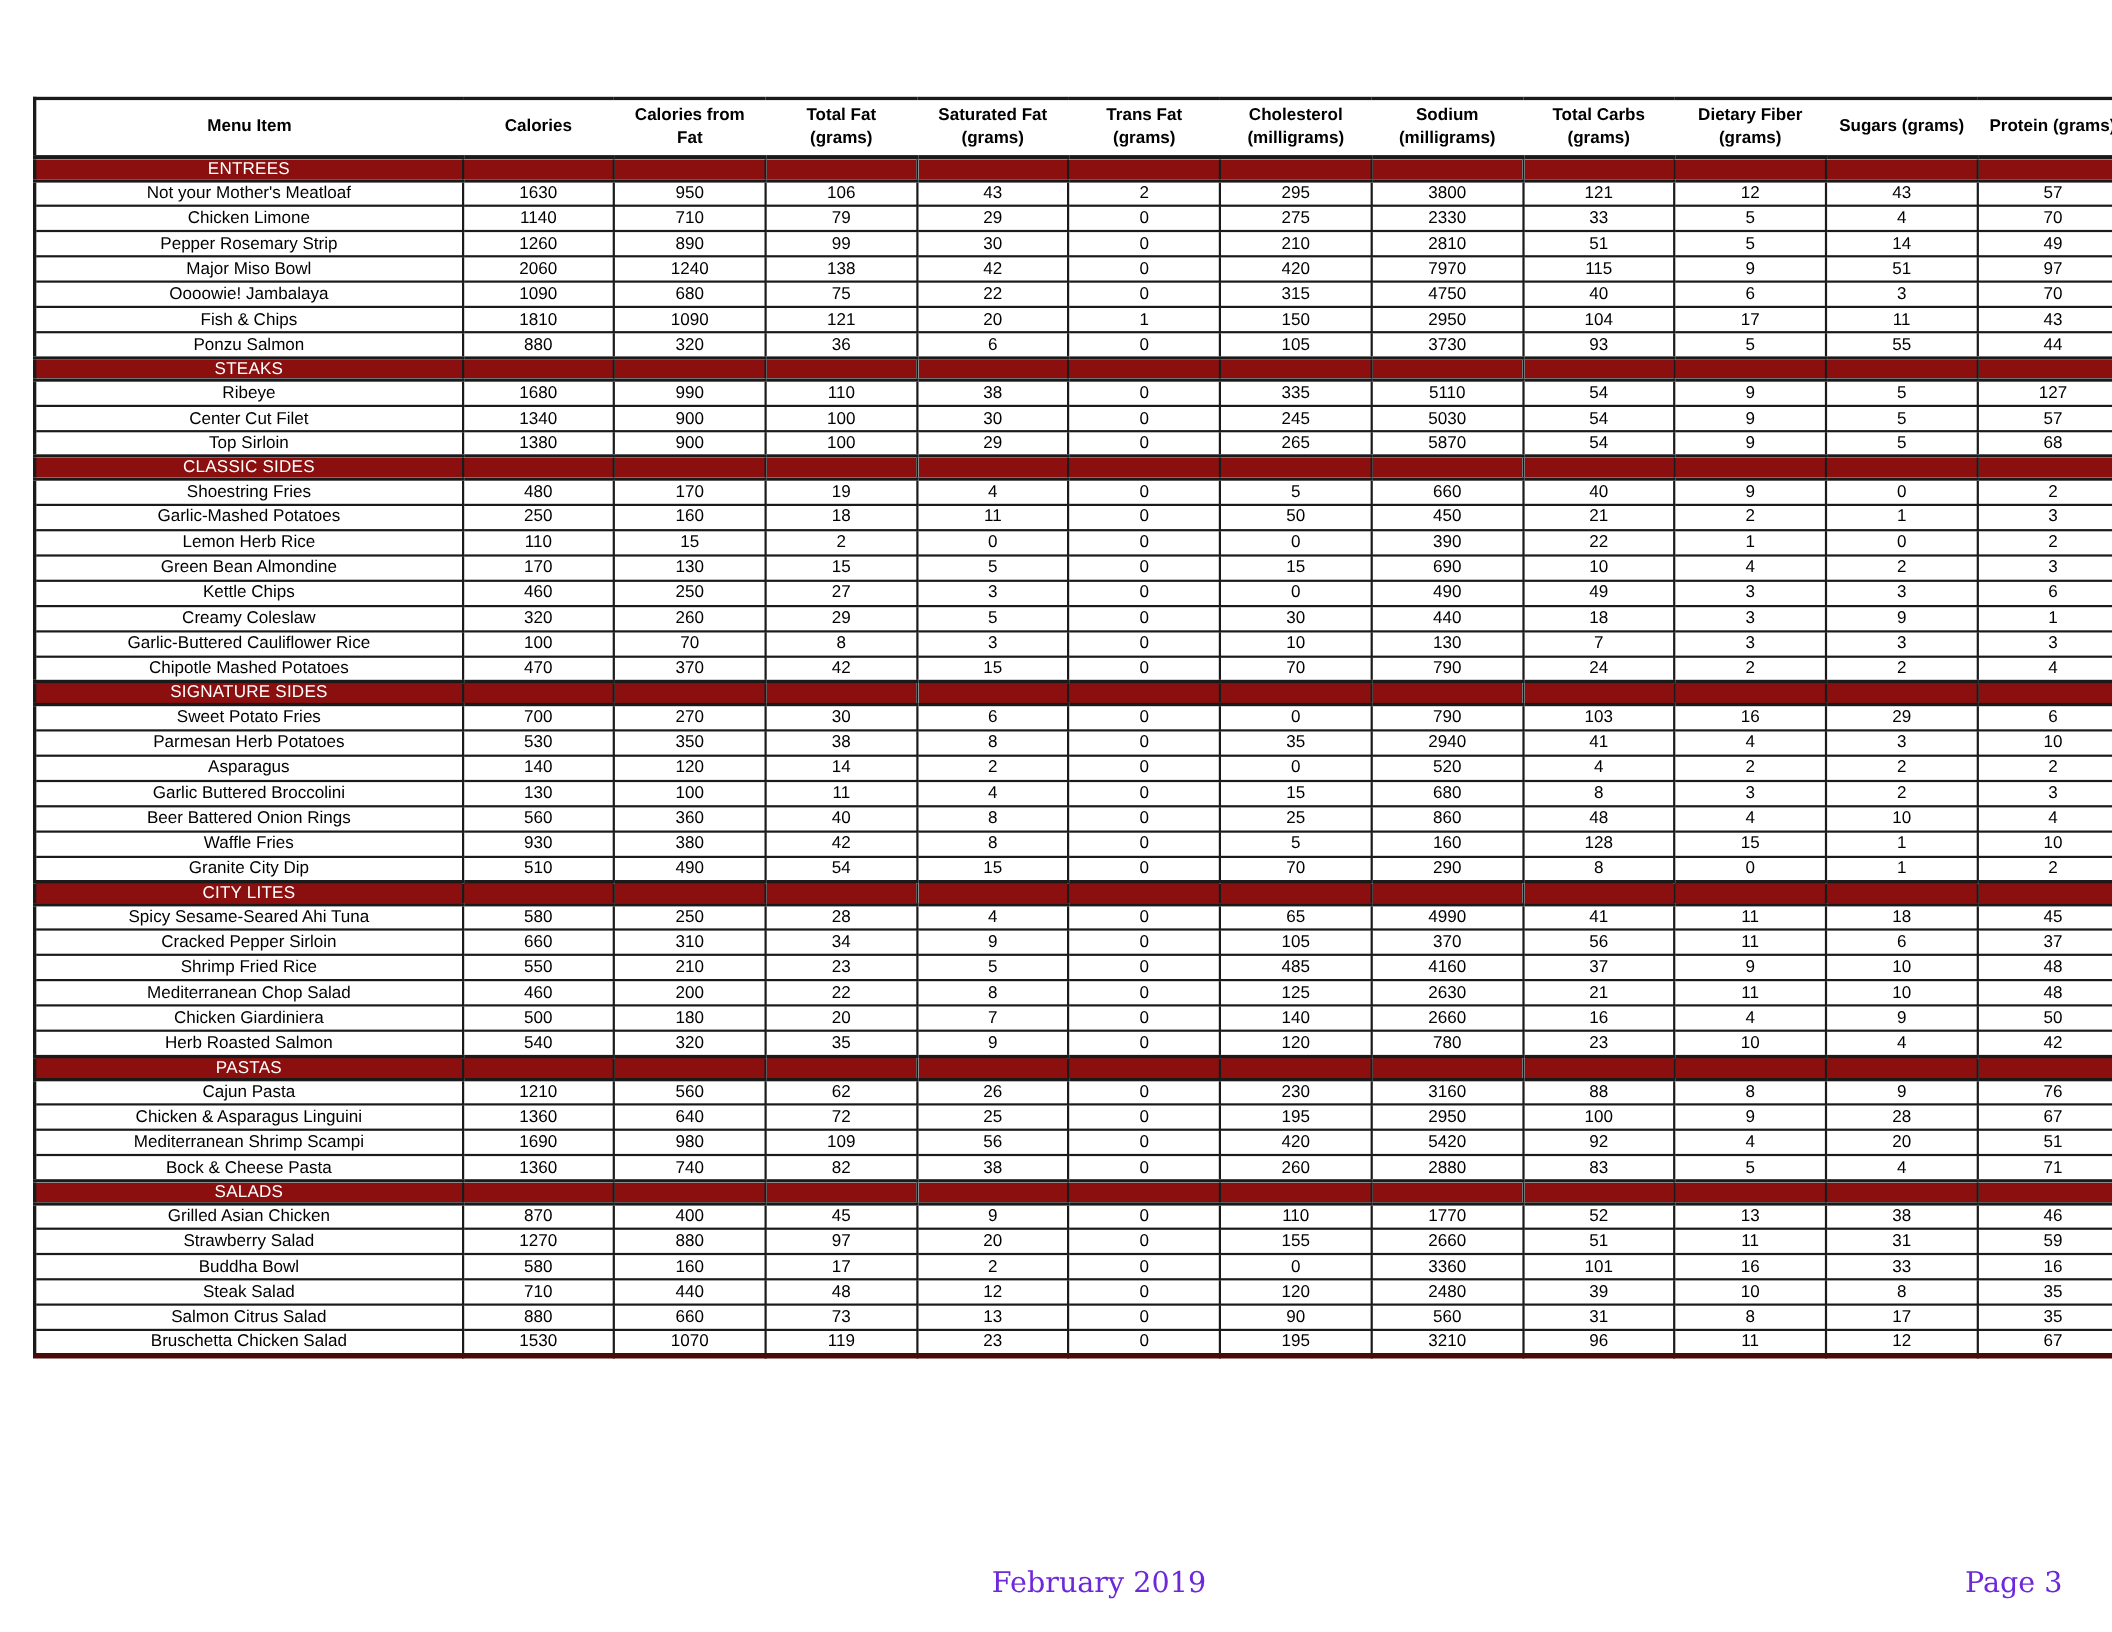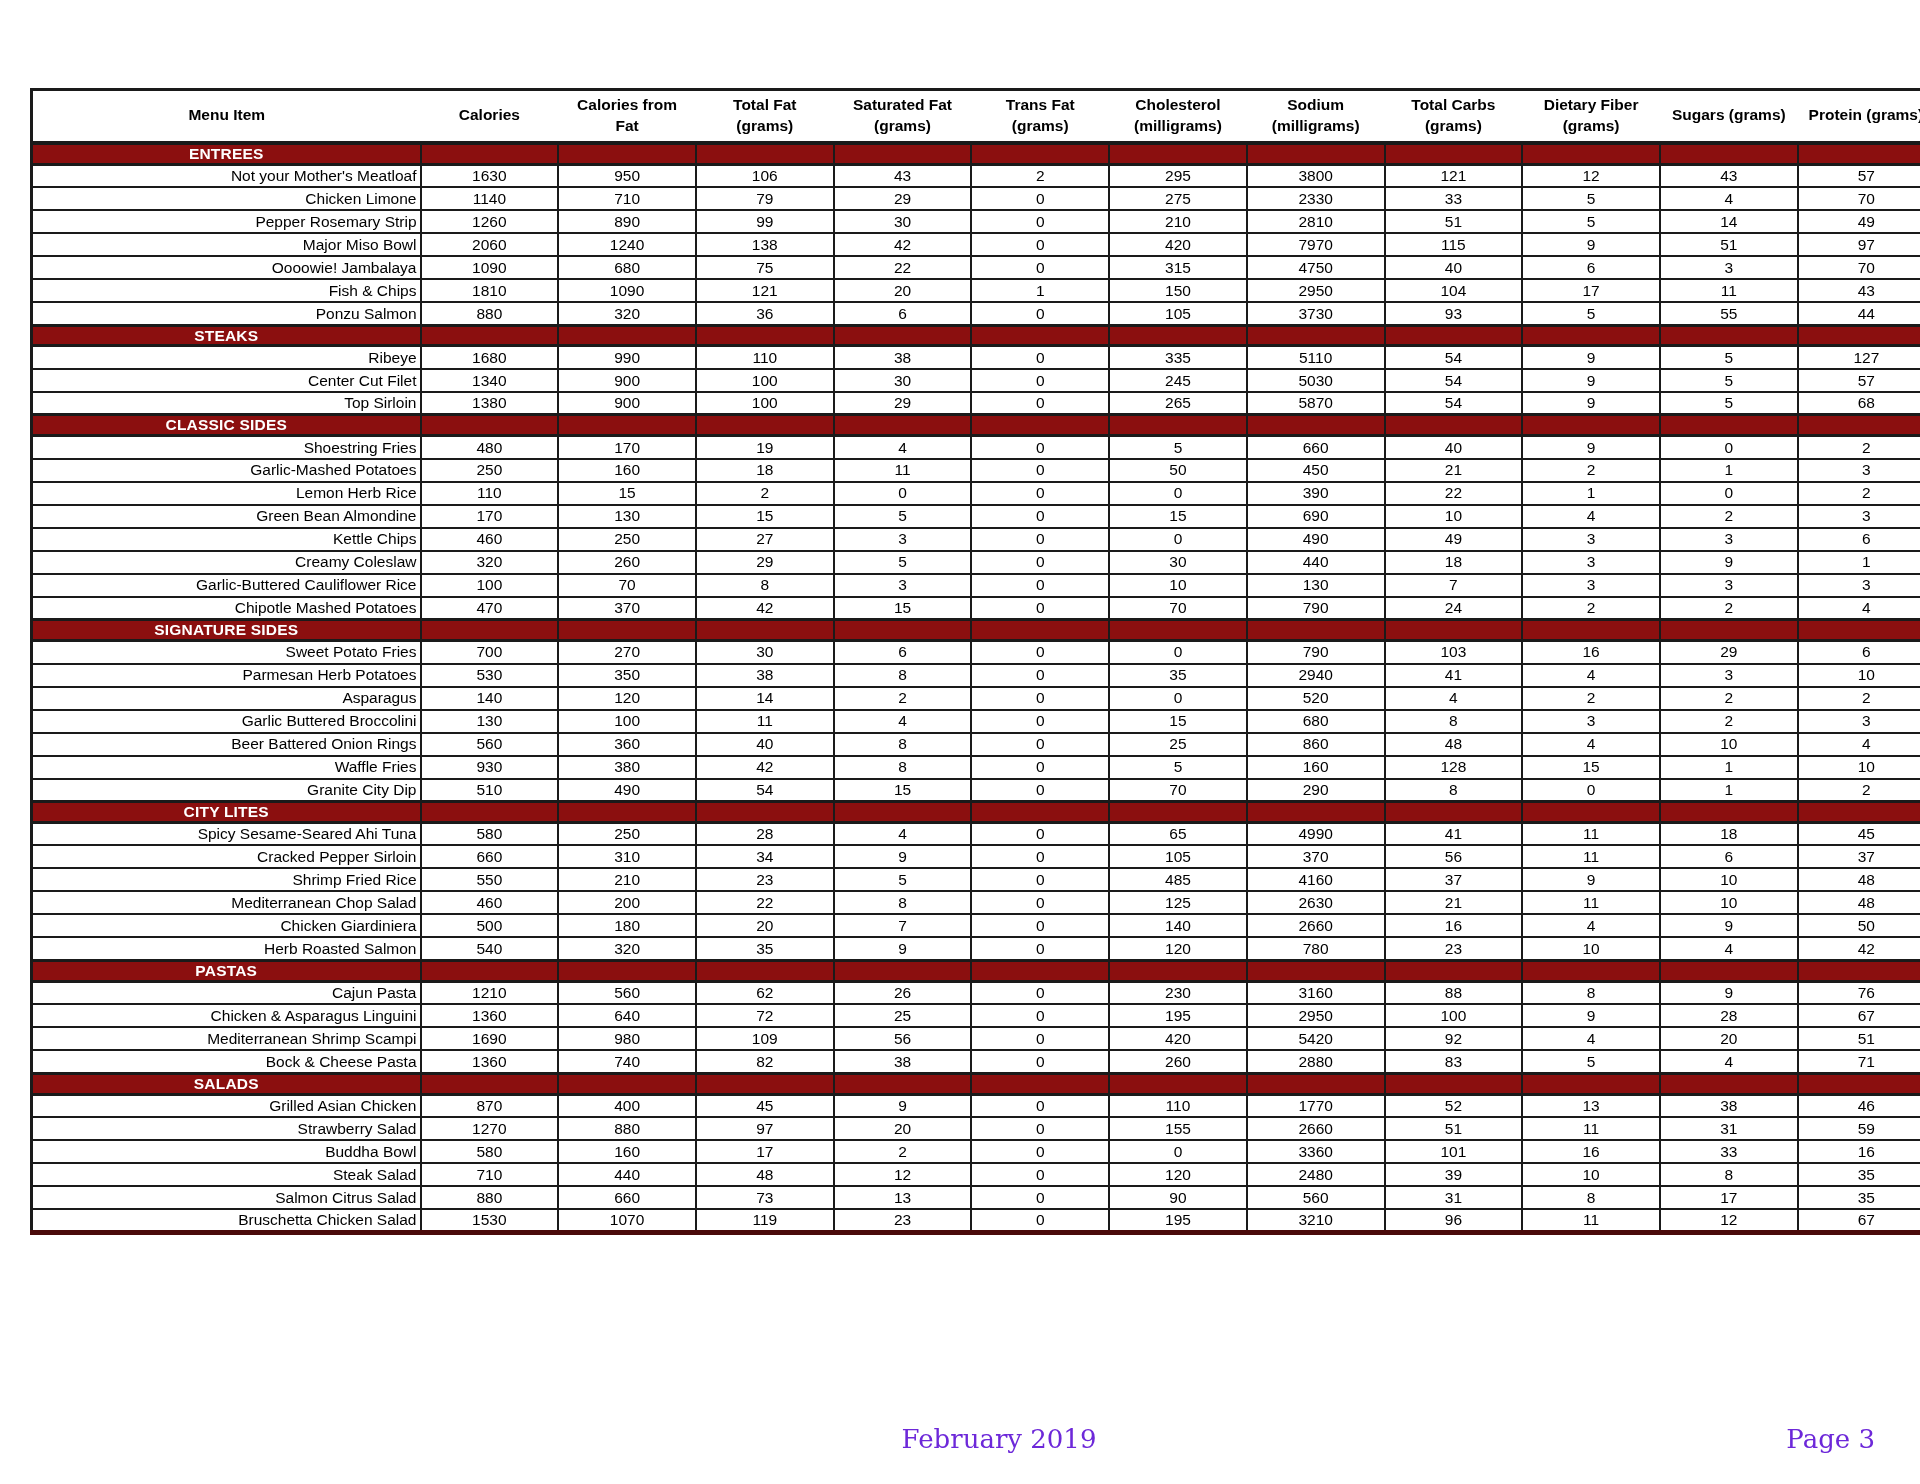--- a/index.html
+++ b/index.html
@@ -46,32 +46,32 @@
     border: 2px solid var(--border-color);
     font-size: 15.5px;
     height: 23px;
     padding: 0 3px;
     text-align: center;
     line-height: 1.15;
     overflow: hidden;
     white-space: nowrap;
   }
   tbody td.item {
-    text-align: right;
+    text-align: center;
     padding-left: 3px;
   }
   tr.section td {
     background: var(--section-bg);
     border-top: 3px solid var(--border-color);
     border-bottom: 3px solid var(--border-color);
     height: 20px;
   }
   tr.section td.section-label {
     color: #ffffff;
-    font-weight: bold;
+    font-weight: normal;
     text-align: center;
     font-size: 15.5px;
     letter-spacing: 0.2px;
   }
   .footer {
     position: absolute;
     left: 12px; top: 1424px;
     width: 100%;
     font-family: "DejaVu Serif", serif;
     font-size: 26px;

